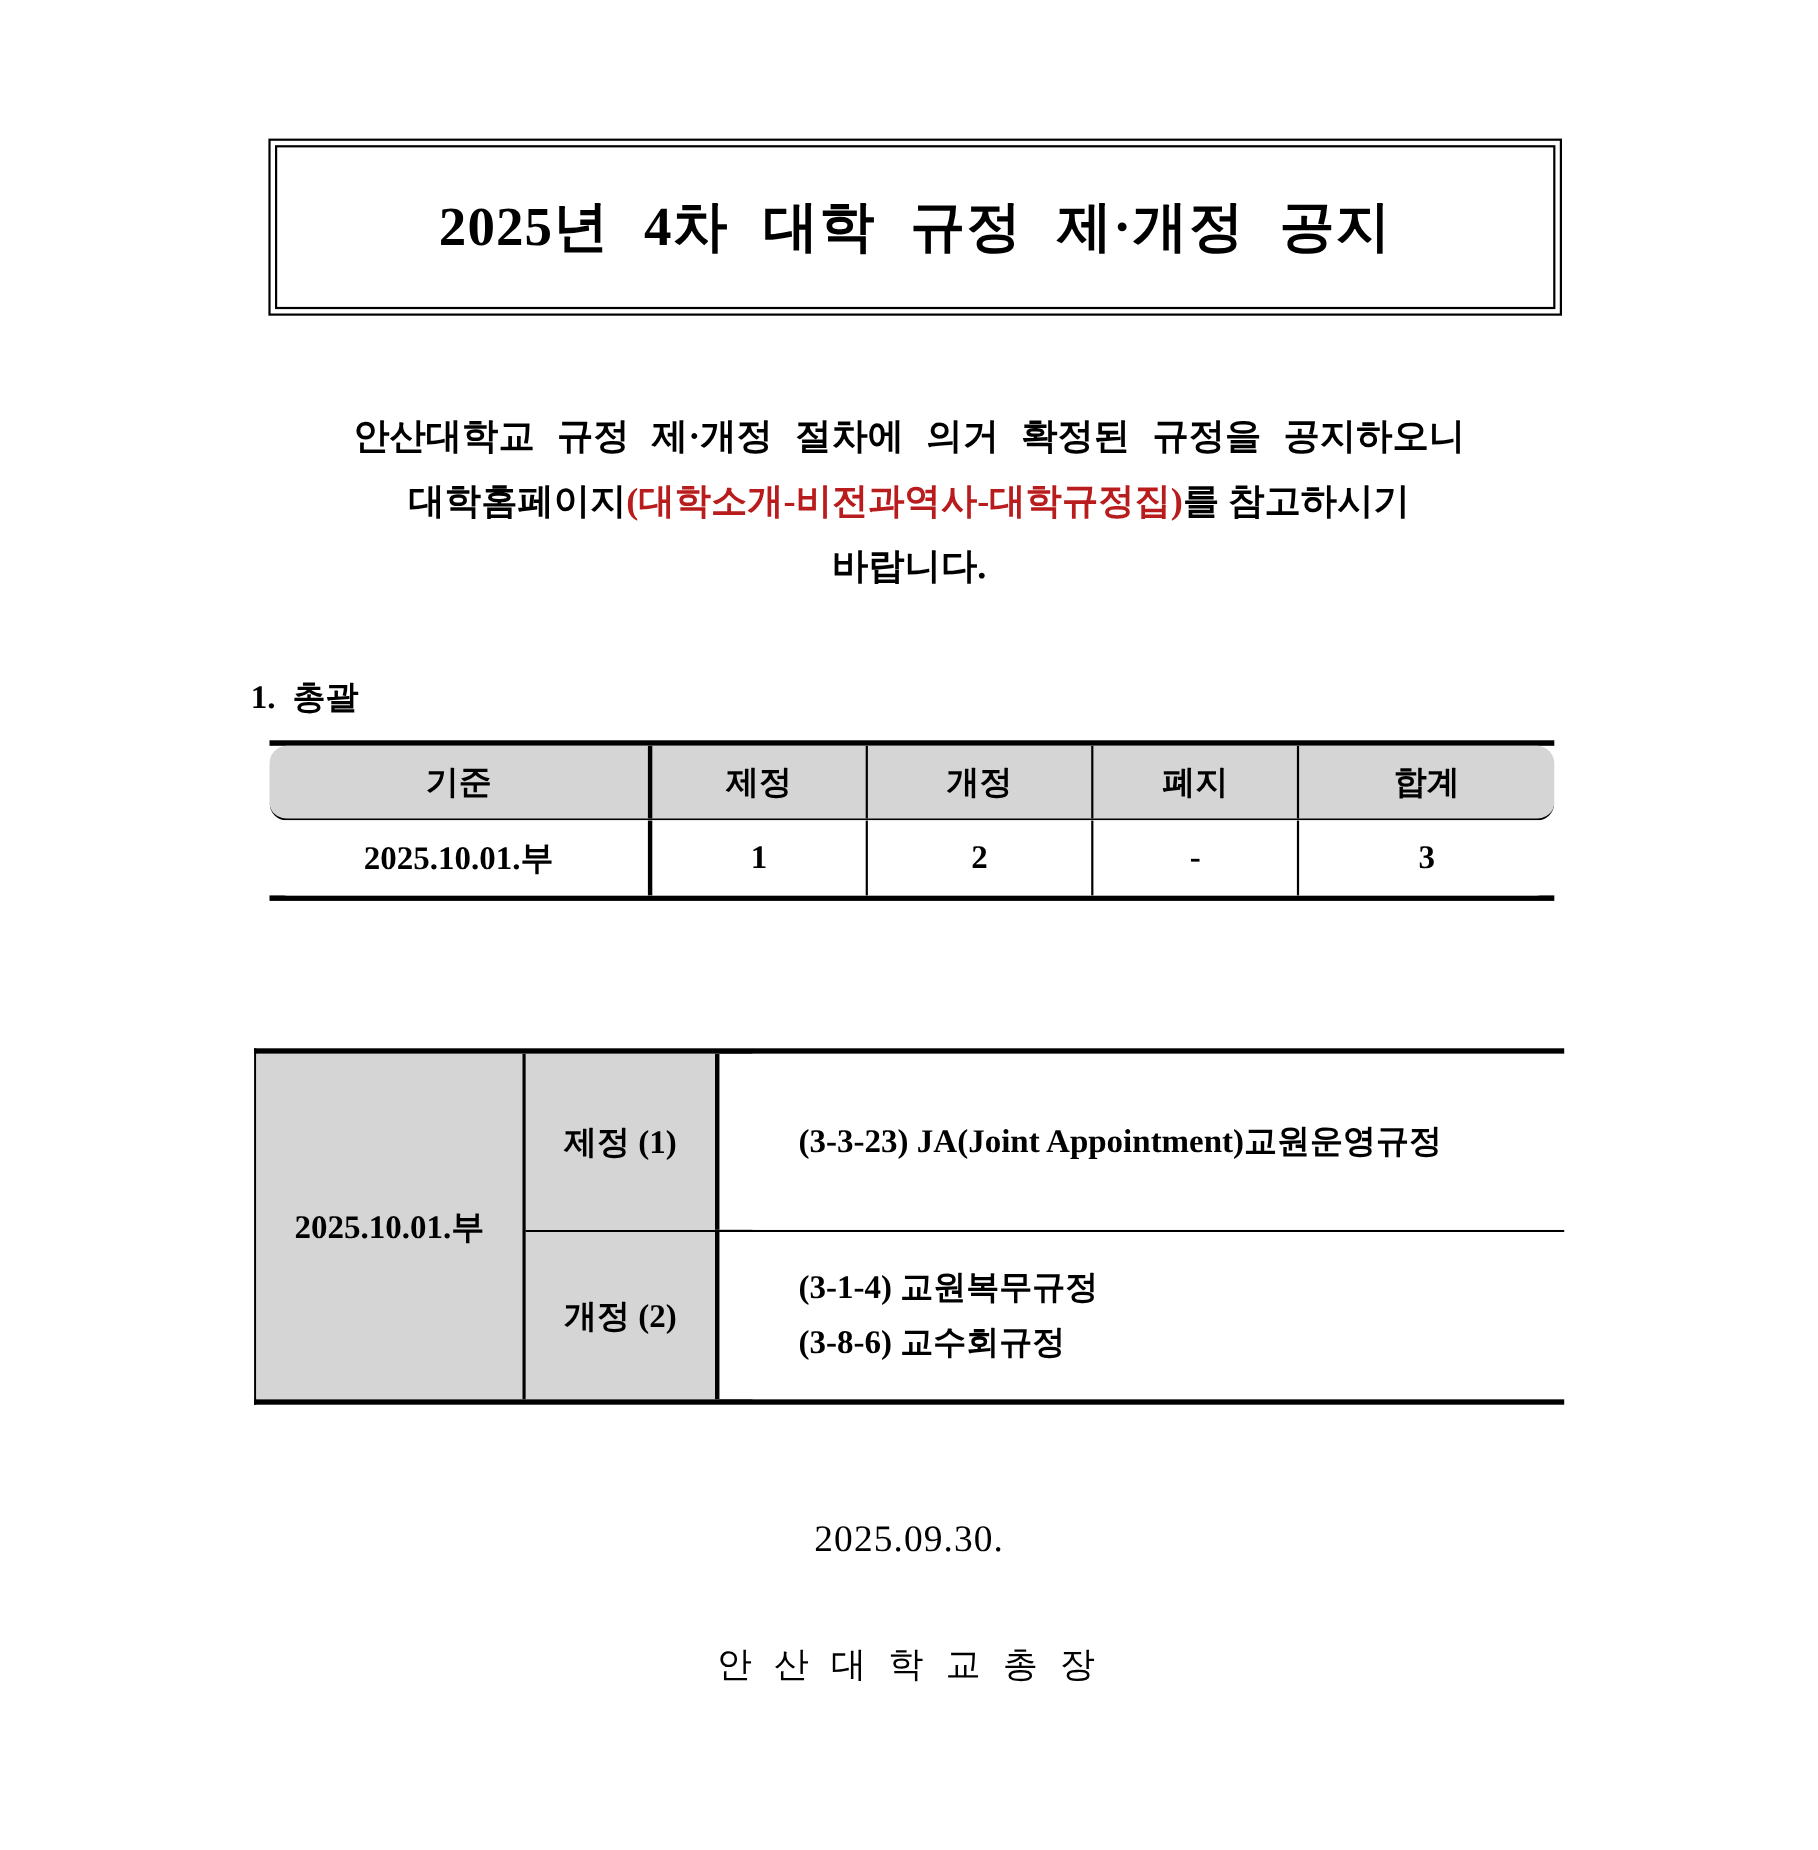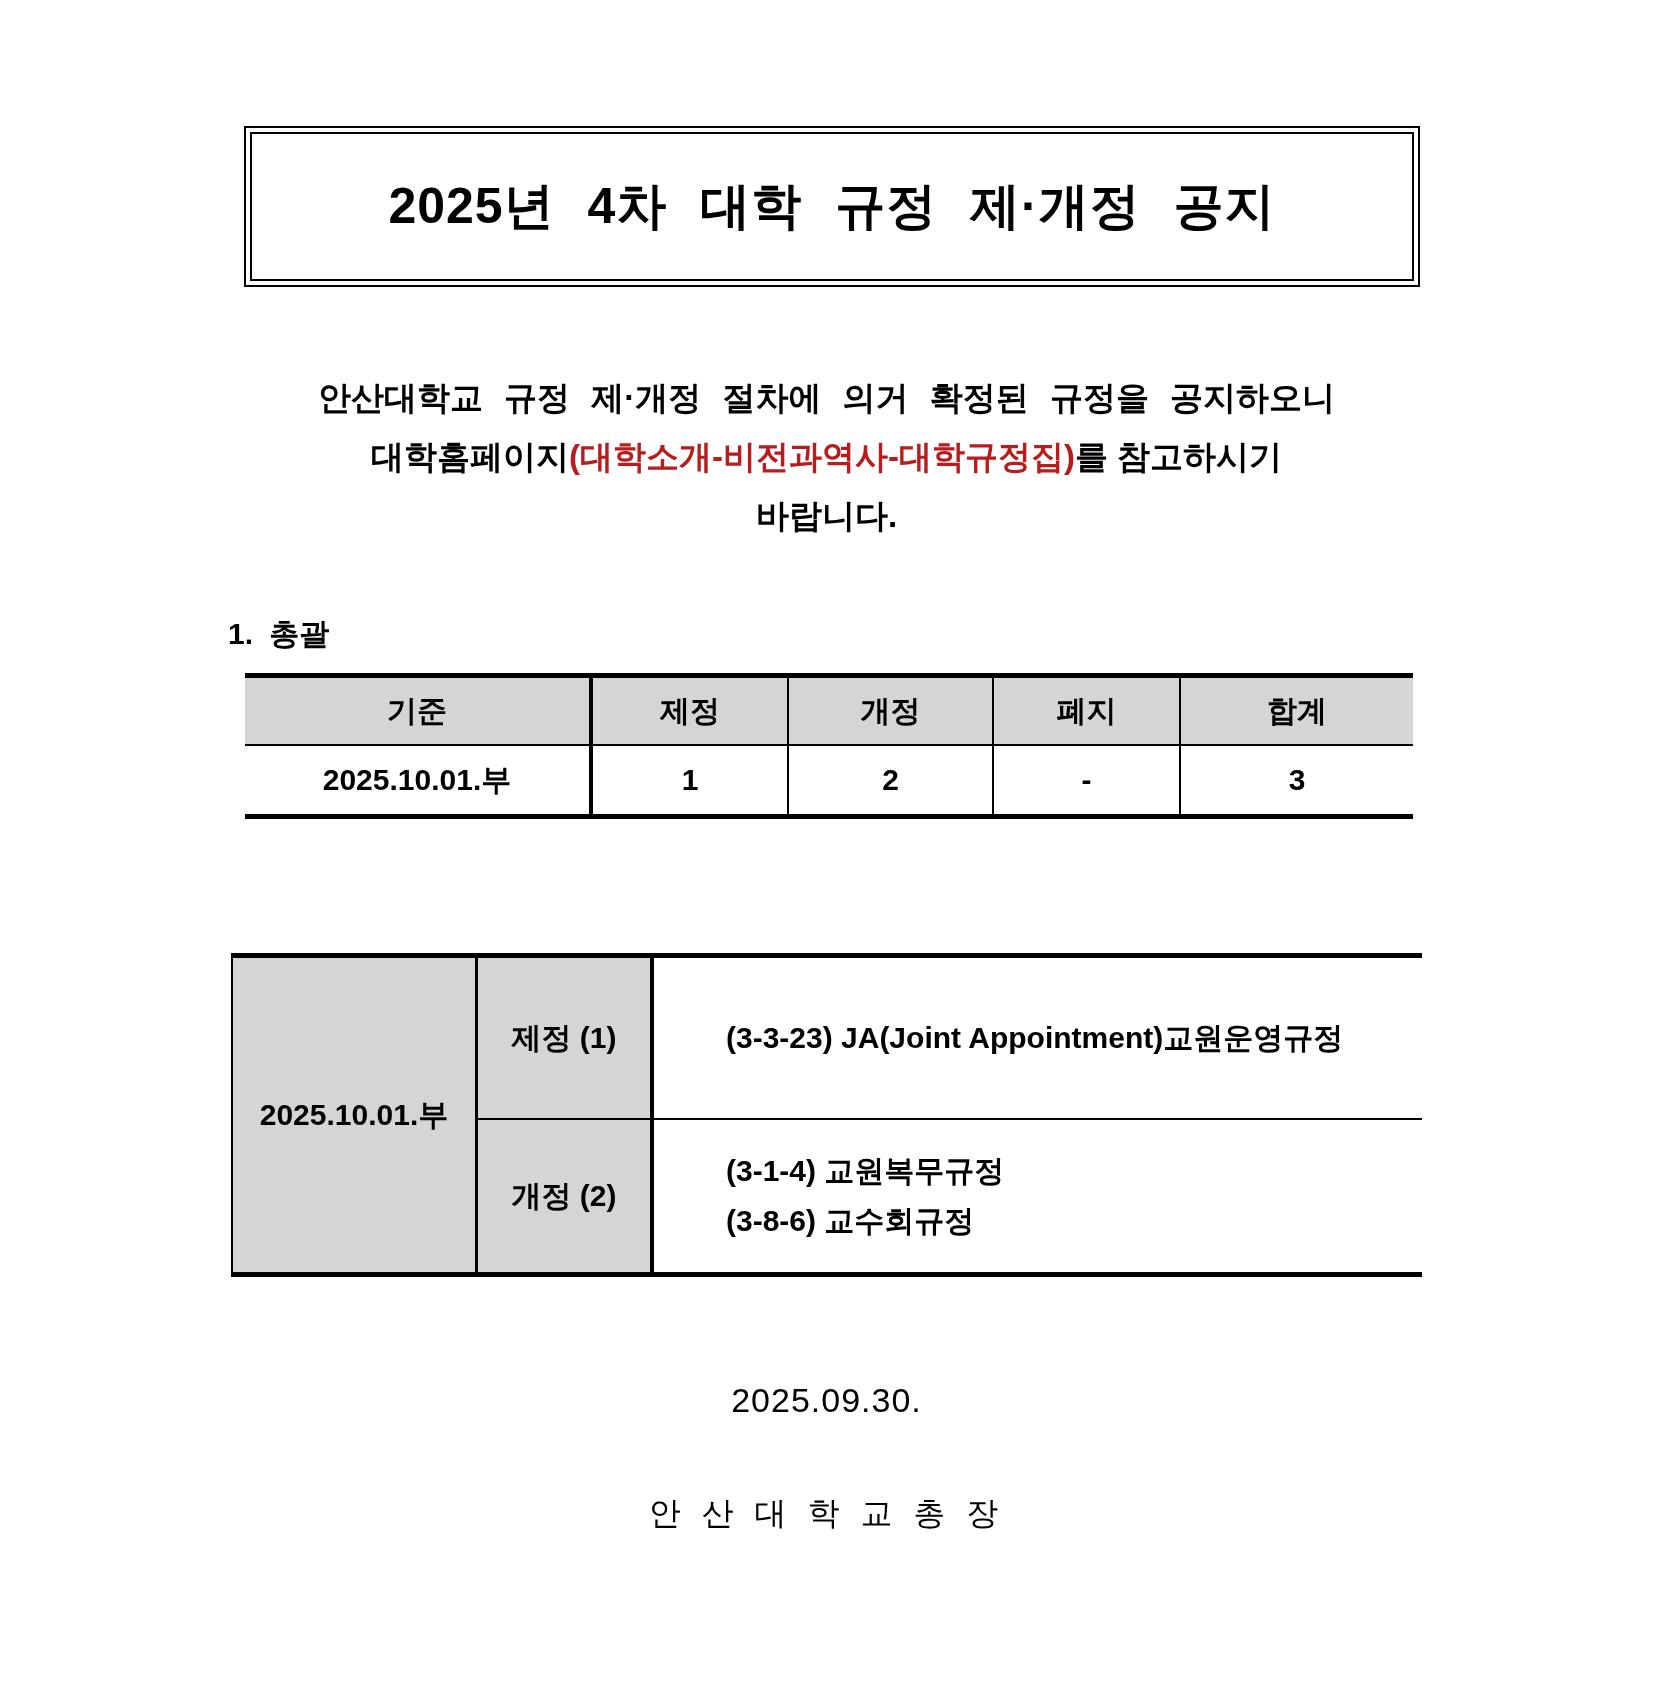--- a/index.html
+++ b/index.html
@@ -1,18 +1,18 @@
 <!DOCTYPE html>
 <html><head>
 <meta charset="utf-8">
 <style>
   html,body { margin:0; padding:0; background:#ffffff; }
   .page {
     position:relative; width:1653px; height:1682px; background:#ffffff;
-    font-family:Liberation Sans, sans-serif; color:#000000;
+    font-family:Liberation Serif, serif; color:#000000;
     overflow:hidden;
   }
 
   
   .title-box {
     position:absolute; left:244px; top:126px; width:1176px; height:161px;
     border:2px solid #000; box-sizing:border-box;
   }
   .title-box-inner {
     position:absolute; inset:4px; border:2px solid #000;
@@ -37,21 +37,21 @@
     word-spacing:8px; white-space:nowrap;
   }
   .sec1 { top:598px;margin-top:16px; }
   .sec2 { top:900px; }
 
   
   .table1 {
     position:absolute; left:245px; top:673px; width:1168px;
     border-top:5px solid #000; border-bottom:5px solid #000; box-sizing:border-box;
   }
-  .t1-row { display:flex; }
+  .t1-row { display:flex;border-radius:16px; }
   .t1-head { height:66px; background:#d5d5d5; border-bottom:2px solid #000; }
   .t1-data { height:68px; background:#ffffff; }
   .t1-cell {
     display:flex; align-items:center; justify-content:center;
     font-size:30px; font-weight:bold; box-sizing:border-box;
   }
   .t1-c1 { width:348px; border-right:4px solid #000; }
   .t1-c2 { width:196px; border-right:2px solid #000; }
   .t1-c3 { width:205px; border-right:2px solid #000; }
   .t1-c4 { width:187px; border-right:2px solid #000; }

